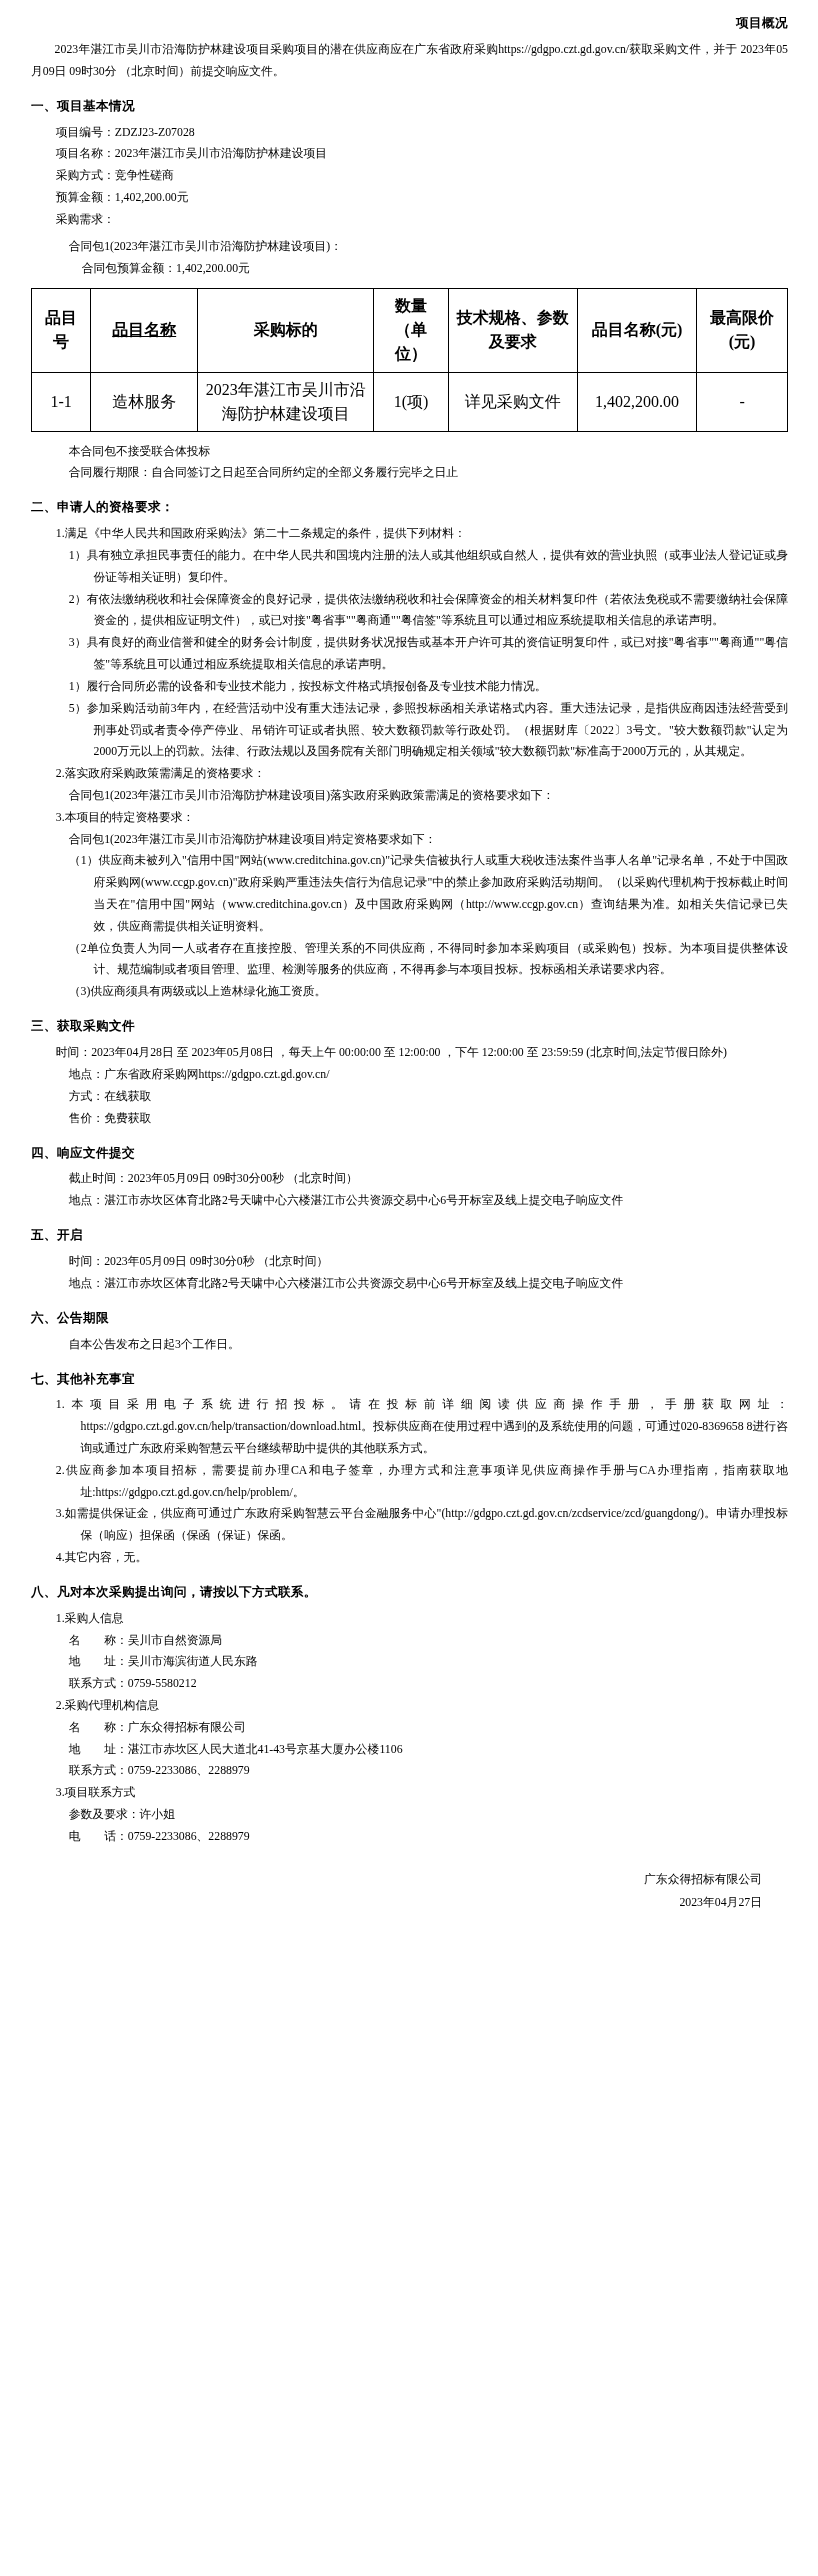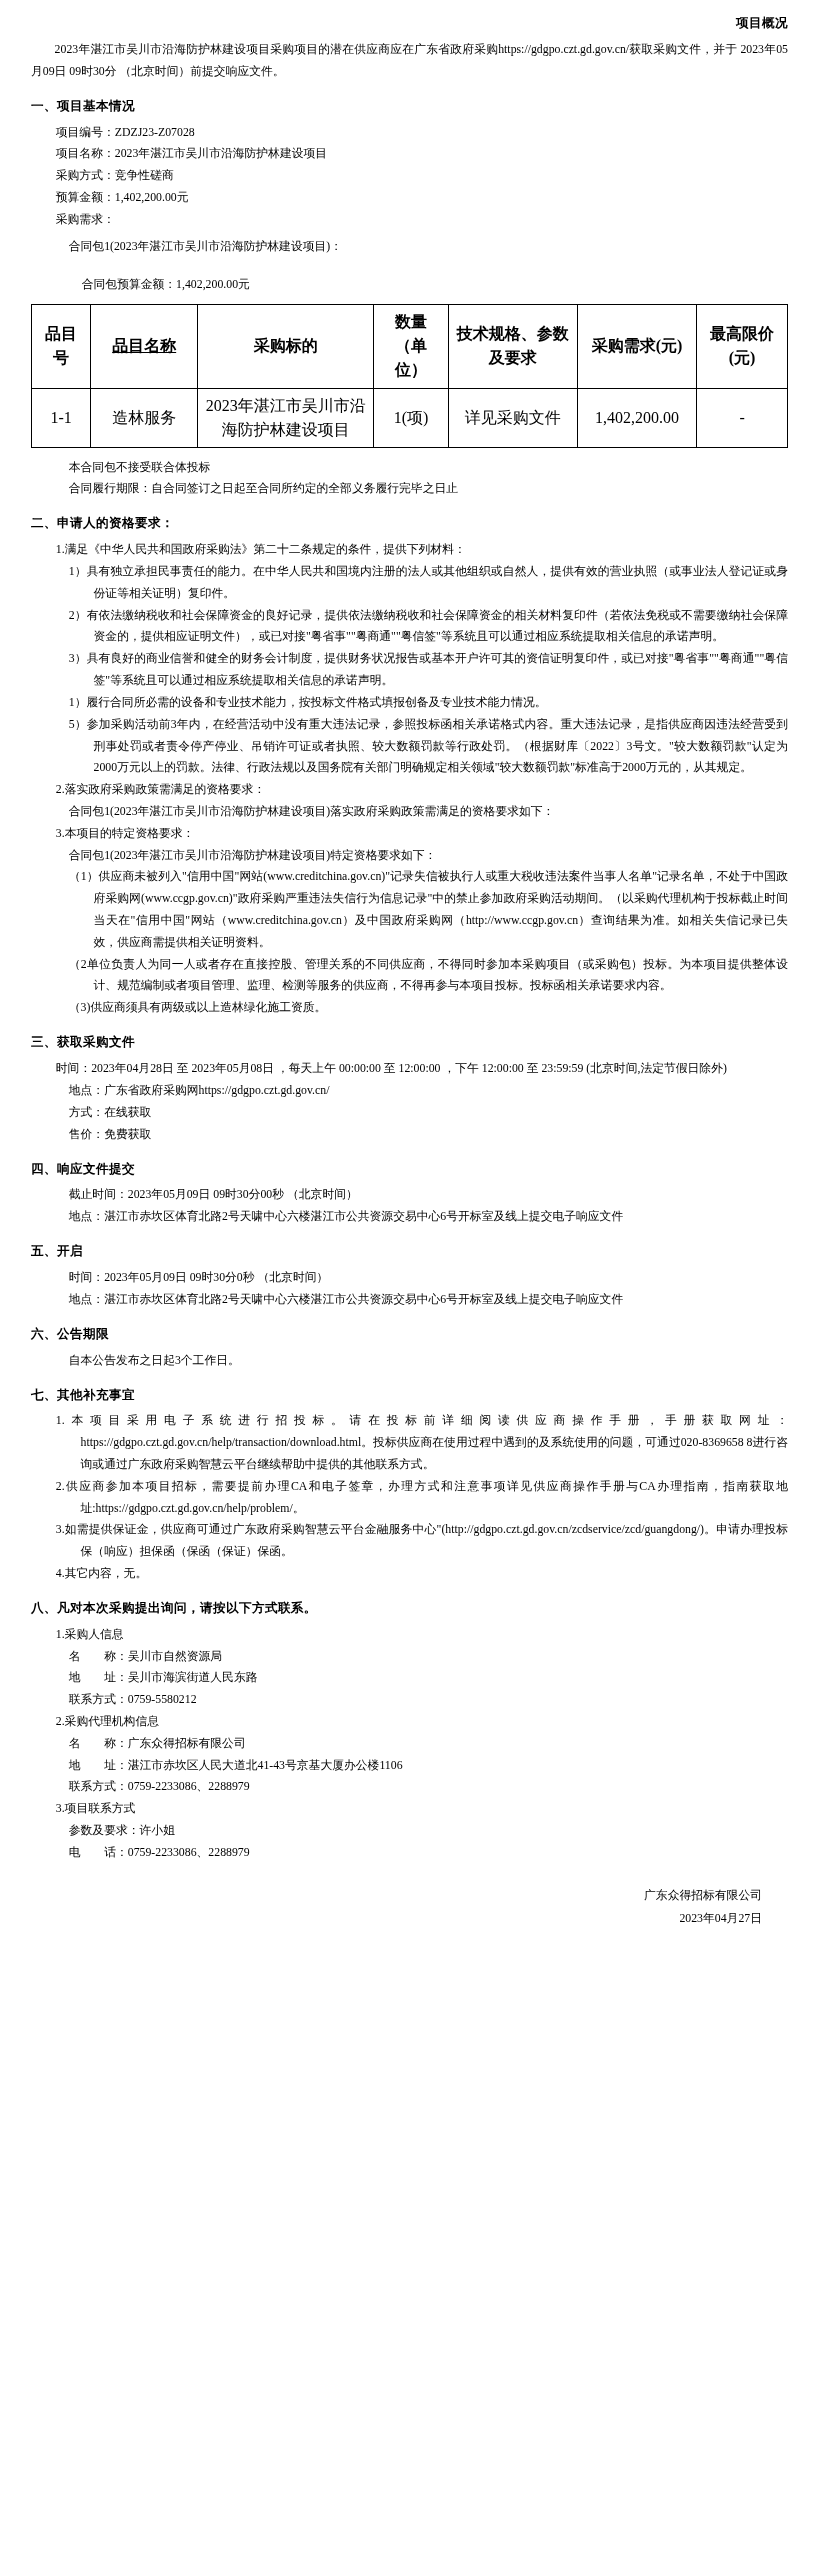--- a/index.html
+++ b/index.html
@@ -30,21 +30,21 @@
     text-align: right;
   }
   .p {
     margin: 0;
     text-align: justify;
     text-justify: inter-ideograph;
   }
   .indent1 { text-indent: 2em; }
   .indent-l1 { padding-left: 2.1em; }
   .indent-l2 { padding-left: 3.2em; }
-  .indent-l3 { padding-left: 4.3em; margin-top: 16px; }
+  .indent-l3 { padding-left: 4.3em; }
   .hang2 {
     padding-left: 4.2em;
     text-indent: -2.1em;
   }
   .hang3 {
     padding-left: 5.3em;
     text-indent: -2.1em;
   }
   table.items {
     border-collapse: collapse;
@@ -97,21 +97,21 @@
   <p class="p indent-l3">合同包预算金额：1,402,200.00元</p>
 
   <table class="items">
     <thead>
       <tr>
         <th class="col-no">品目号</th>
         <th class="col-name">品目名称</th>
         <th class="col-target">采购标的</th>
         <th class="col-qty">数量（单位）</th>
         <th class="col-spec">技术规格、参数及要求</th>
-        <th class="col-budget">采购需求(元)</th>
+        <th class="col-budget">品目名称(元)</th>
         <th class="col-limit">最高限价(元)</th>
       </tr>
     </thead>
     <tbody>
       <tr>
         <td>1-1</td>
         <td class="goods-name">造林服务</td>
         <td class="target">2023年湛江市吴川市沿海防护林建设项目</td>
         <td>1(项)</td>
         <td>详见采购文件</td>

